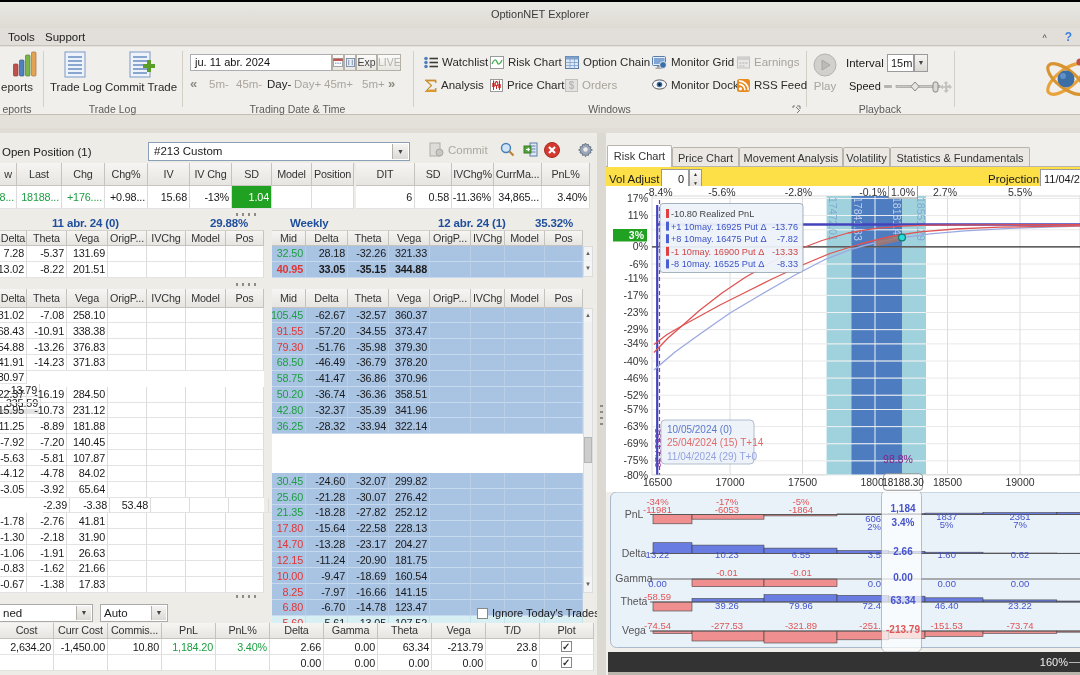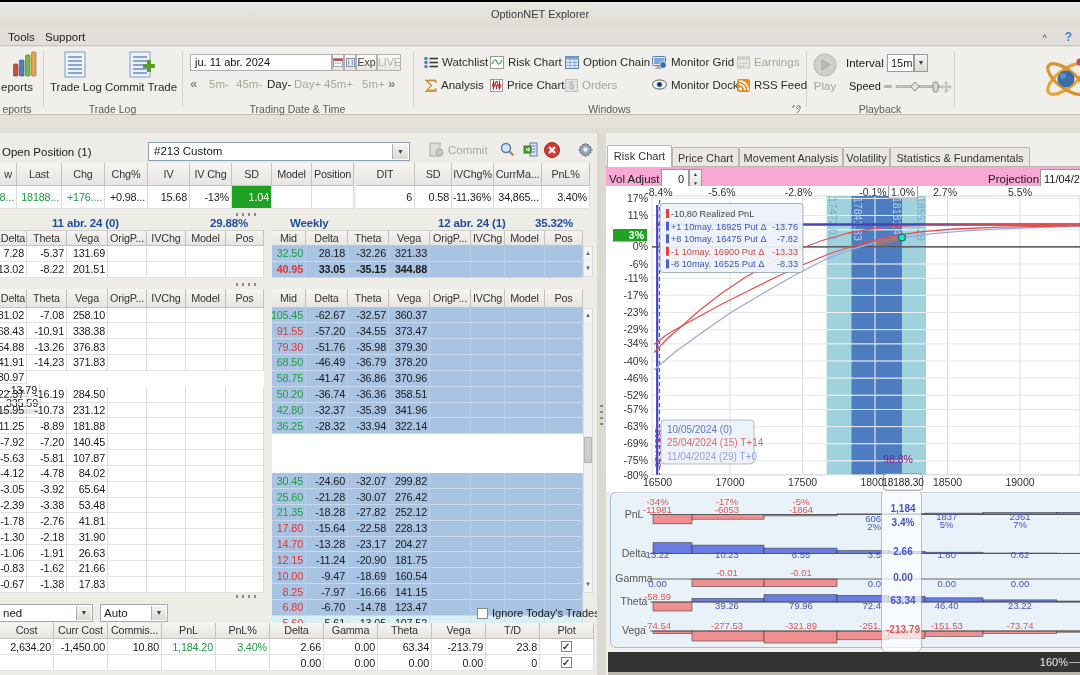--- a/index.html
+++ b/index.html
@@ -539,21 +539,21 @@
         </div>
         <div class="trow" style="height: 15.85px;">
           <div class="cell" style="width: 27px;">-3.05</div>
           <div class="cell" style="width: 40px;">-3.92</div>
           <div class="cell" style="width: 41px;">65.64</div>
           <div class="cell" style="width: 39px;"></div>
           <div class="cell" style="width: 39px;"></div>
           <div class="cell" style="width: 40px;"></div>
           <div class="cell" style="width: 38px;"></div>
         </div>
-        <div class="trow" style="height: 15.85px;">
+        <div class="trow" style="height: 15.85px; padding-left: 43px;">
           <div class="cell" style="width: 27px;">-2.39</div>
           <div class="cell" style="width: 40px;">-3.38</div>
           <div class="cell" style="width: 41px;">53.48</div>
           <div class="cell" style="width: 39px;"></div>
           <div class="cell" style="width: 39px;"></div>
           <div class="cell" style="width: 40px;"></div>
           <div class="cell" style="width: 38px;"></div>
         </div>
         <div class="trow" style="height: 15.85px;">
           <div class="cell" style="width: 27px;">-1.78</div>
@@ -860,21 +860,21 @@
   <div id="vsplit">
       <div class="dots"></div>
     </div>
   <div id="right-panel">
       <div class="tab active" style="left: 1px; width: 65px;">Risk Chart</div>
       <div class="tab" style="left: 66px; width: 67px;">Price Chart</div>
       <div class="tab" style="left: 133px; width: 104px;">Movement Analysis</div>
       <div class="tab" style="left: 237px; width: 47px;">Volatility</div>
       <div class="tab" style="left: 284px; width: 140px;">Statistics &amp; Fundamentals</div>
       <div style="position: absolute; left: 0px; top: 33px; width: 474px; height: 1px; background: rgb(185, 181, 173); z-index: 1;"></div>
-      <div style="position: absolute; left: 0px; top: 34px; width: 474px; height: 25px; background: #f9a8d4;">
+      <div style="position: absolute; left: 0px; top: 34px; width: 474px; height: 25px; background: #fde047;">
         <div style="position: absolute; left: 3px; top: 6px; font-size: 11.5px;">Vol Adjust</div>
         <div style="position: absolute; left: 55px; top: 2px; width: 28px; height: 19px; background: rgb(255, 255, 255); border: 1px solid rgb(154, 154, 154);">
           <div style="position: absolute; right: 4px; top: 3px;">0</div>
         </div>
         <div style="position: absolute; left: 83px; top: 2px; width: 13px; height: 19px; border: 1px solid rgb(154, 154, 154); background: linear-gradient(rgb(251, 251, 250), rgb(228, 226, 221)); text-align: center;">
           <div style="font-size:5px;line-height:9px;color:#333">▲</div>
           <div style="font-size:5px;line-height:8px;color:#333">▼</div>
         </div>
         <div style="position: absolute; left: 382px; top: 6px; font-size: 11.5px;">Projection</div>
         <div style="position: absolute; left: 434px; top: 2px; width: 42px; height: 19px; background: rgb(255, 255, 255); border: 1px solid rgb(154, 154, 154); padding: 3px 0px 0px 3px; overflow: hidden; white-space: nowrap;">11/04/202</div>

